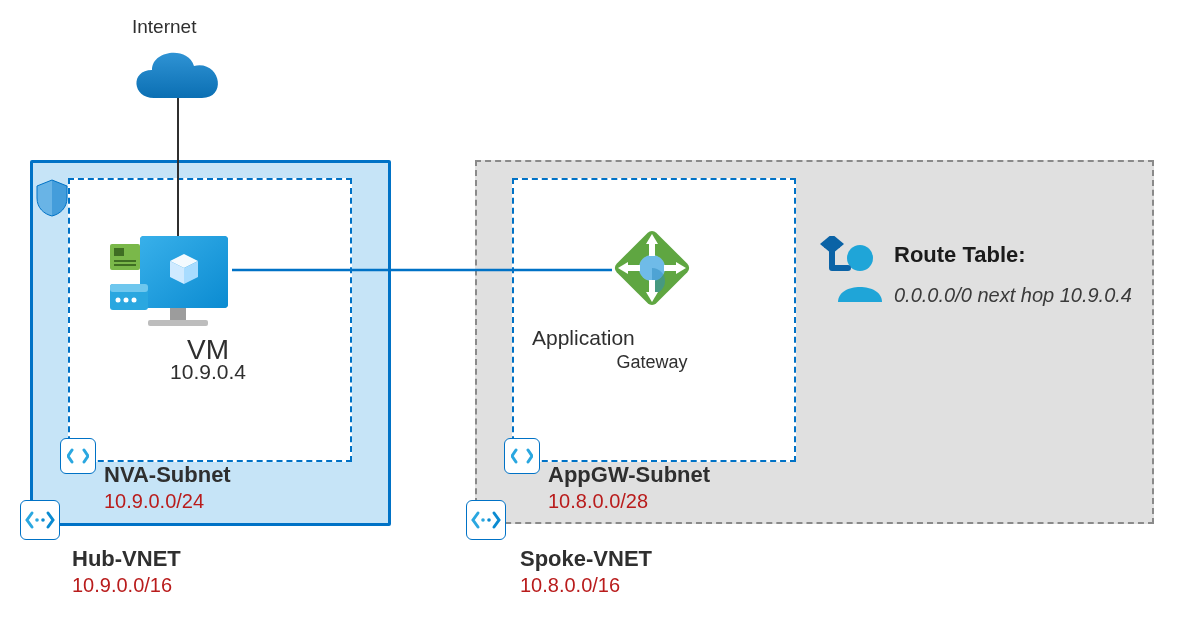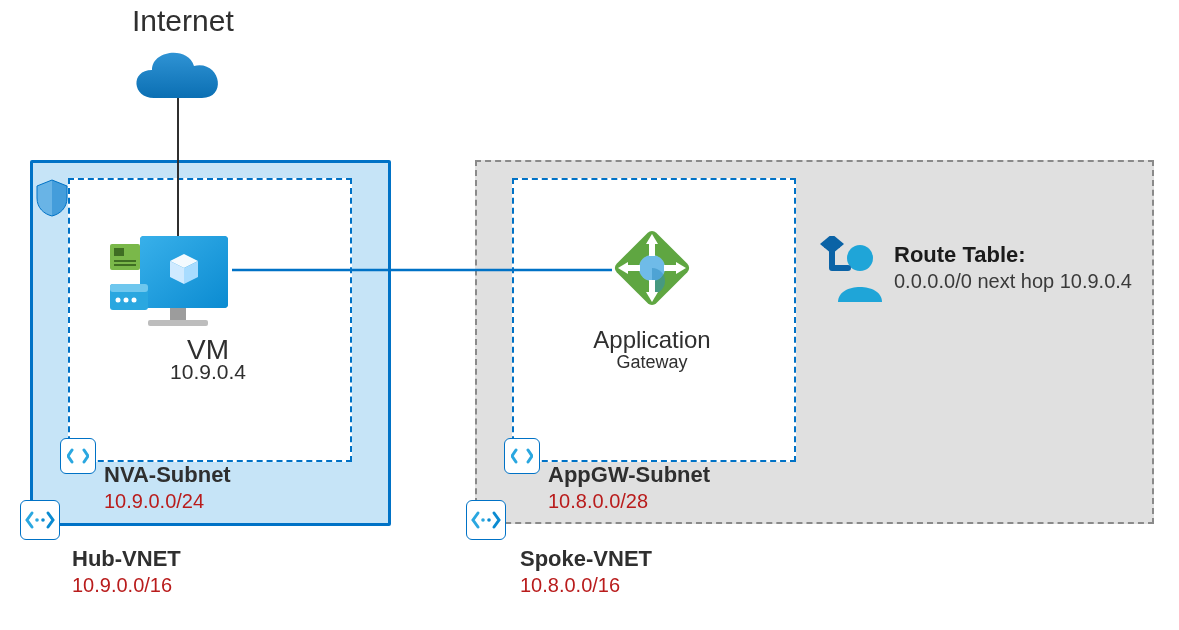--- a/index.html
+++ b/index.html
@@ -137,21 +137,21 @@
       <polygon points="48,82 54,72 42,72"></polygon>
       <rect x="45" y="60" width="6" height="12"></rect>
       <polygon points="14,48 24,42 24,54"></polygon>
       <rect x="24" y="45" width="12" height="6"></rect>
       <polygon points="82,48 72,42 72,54"></polygon>
       <rect x="60" y="45" width="12" height="6"></rect>
     </g>
   </svg>
 </div>
 
-<div class="label" style="left:532px; top:326px; width:240px; text-align:center; font-size:24px;">Application</div>
+<div class="label" style="left:532px; top:326px; width:240px; text-align:left; font-size:21px;">Application</div>
 <div class="label" style="left:532px; top:352px; width:240px; text-align:center; font-size:18px;">Gateway</div>
 
 <div class="subnet-icon" style="left:504px; top:438px; width:34px; height:34px;">
   <svg width="22" height="16" viewBox="0 0 22 16">
     <polyline points="5,2 1,8 5,14" fill="none" stroke="#2aa7e0" stroke-width="3" stroke-linecap="round"></polyline>
     <polyline points="17,2 21,8 17,14" fill="none" stroke="#2aa7e0" stroke-width="3" stroke-linecap="round"></polyline>
   </svg>
 </div>
 <div class="label bold title-row" style="left:548px; top:462px;">AppGW-Subnet</div>
 <div class="label cidr-row" style="left:548px; top:490px;">10.8.0.0/28</div>
@@ -177,23 +177,23 @@
       <path d="M14 10 L14 32 L30 32"></path>
     </g>
     <polygon points="2,10 14,0 26,10 14,20" fill="#0b63a6" transform="translate(0,-2)"></polygon>
     <polygon points="4,10 14,2 24,10" fill="#0b63a6"></polygon>
 
     <polygon points="14,0 22,12 6,12" fill="#0b63a6"></polygon>
   </svg>
 </div>
 
 <div class="label rt-title" style="left:894px; top:242px;">Route Table:</div>
-<div class="label rt-body" style="left:894px; top:270px;">0.0.0.0/0 next hop 10.9.0.4</div>
-
-<div class="label" style="left:132px; top:4px; font-size:30px;">Internet</div>
+<div class="label rt-body" style="left:894px; top:284px;font-style:italic;">0.0.0.0/0 next hop 10.9.0.4</div>
+
+<div class="label" style="left:132px; top:16px; font-size:19px;">Internet</div>
 
 <div style="position:absolute; left:122px; top:38px;">
   <svg width="110" height="78" viewBox="0 0 110 78">
     <defs>
       <linearGradient id="gc" x1="0" y1="0" x2="0" y2="1">
         <stop offset="0" stop-color="#2f93d4"></stop>
         <stop offset="1" stop-color="#0b6fb3"></stop>
       </linearGradient>
     </defs>
     <path d="M32 60 C10 60 8 32 30 32 C30 12 66 8 72 28 C98 22 106 60 80 60 Z" fill="url(#gc)"></path>

